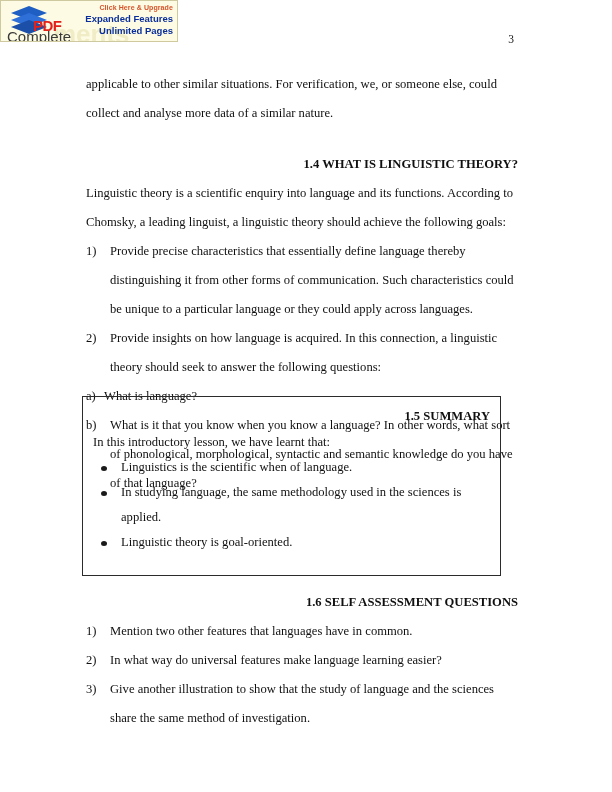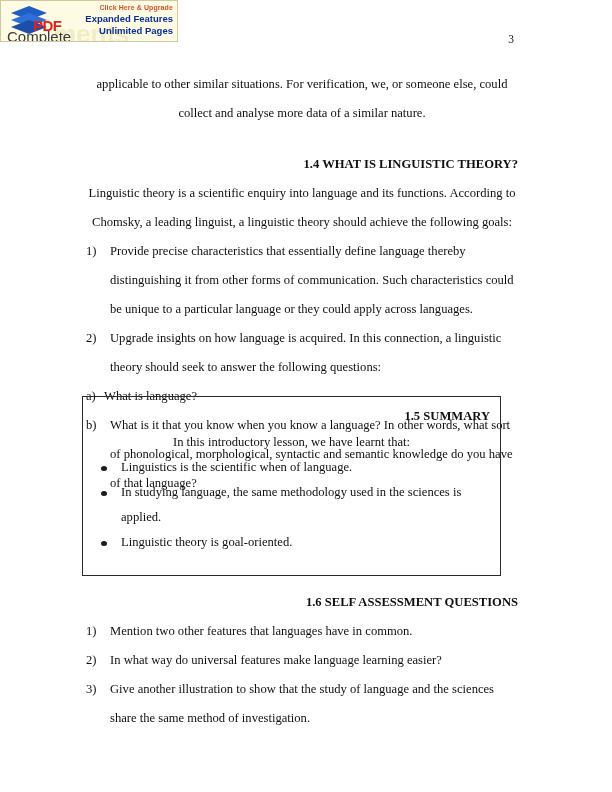--- a/index.html
+++ b/index.html
@@ -102,21 +102,21 @@
   .content {
     position: absolute;
     left: 86px;
     top: 70px;
     width: 432px;
   }
 
   .para {
     font-size: 12.6px;
     line-height: 29px;
-    text-align: center;
+    text-align: left;
     margin: 0;
   }
 
   .heading {
     font-size: 12.6px;
     font-weight: bold;
     line-height: 29px;
     margin: 0;
     text-align: right;
   }
@@ -222,21 +222,21 @@
 
   <p class="para">Linguistic theory is a scientific enquiry into language and its functions. According to Chomsky, a leading linguist, a linguistic theory should achieve the following goals:</p>
 
   <div class="listrow">
     <div class="marker">1)</div>
     <div class="body">Provide precise characteristics that essentially define language thereby distinguishing it from other forms of communication. Such characteristics could be unique to a particular language or they could apply across languages.</div>
   </div>
 
   <div class="listrow">
     <div class="marker">2)</div>
-    <div class="body">Upgrade insights on how language is acquired. In this connection, a linguistic theory should seek to answer the following questions:</div>
+    <div class="body">Provide insights on how language is acquired. In this connection, a linguistic theory should seek to answer the following questions:</div>
   </div>
 
   <div class="listrow">
     <div class="marker tight">a)</div>
     <div class="body">What is language?</div>
   </div>
 
   <div class="listrow">
     <div class="marker">b)</div>
     <div class="body">What is it that you know when you know a language? In other words, what sort of phonological, morphological, syntactic and semantic knowledge do you have of that language?</div>

